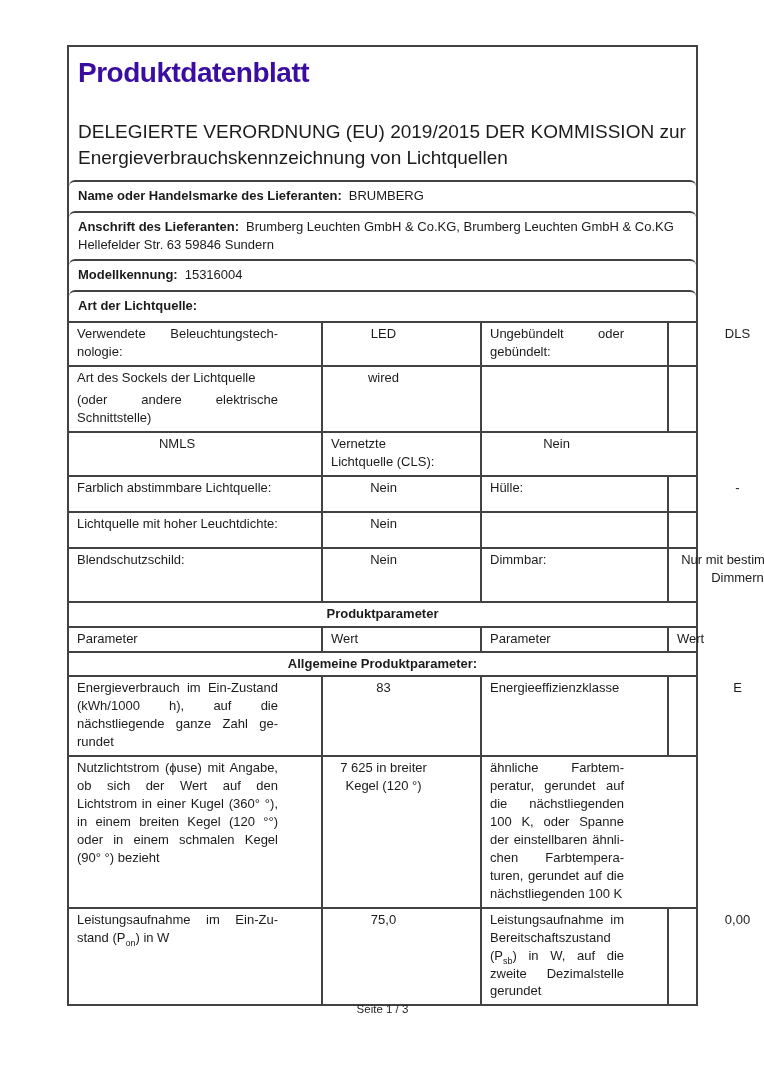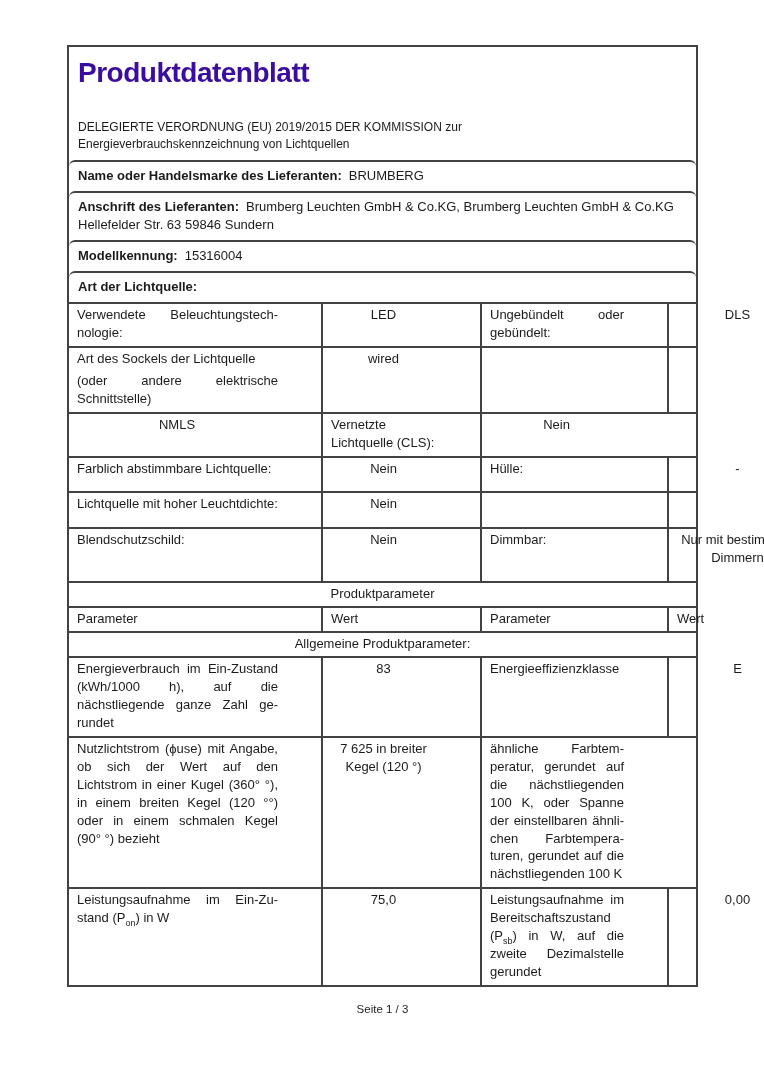--- a/index.html
+++ b/index.html
@@ -26,21 +26,21 @@
   .hdr-box { padding: 8px 9px 8px; }
   .doc-title {
     font-size: 28px;
     font-weight: bold;
     color: var(--accent);
     line-height: 1.15;
     margin: 2px 0 8px;
     letter-spacing: -0.5px;
   }
   .regulation {
-    font-size: 12px;
+    font-size: 19px;
     line-height: 1.38;
     white-space: pre-line;
     margin-top: 30px;
   }
 
   .info-row { padding: 5px 9px 6px; font-size: 13px; line-height: 1.38; border-radius: 6px; }
   .info-row .lbl { font-weight: bold; }
   .info-row .val { margin-left: 7px; }
 
   .row4 {
@@ -56,21 +56,21 @@
     text-align: justify;
   }
   .cell-v {
     padding: 2px 3px 14px;
     text-align: center;
   }
   .para2 { margin-top: 4px; }
 
   .band {
     text-align: center;
-    font-weight: normal;
+    font-weight: bold;
     font-size: 13px;
     line-height: 1.38;
     padding: 2px 0 3px;
   }
   .hdr4 > div { padding: 2px 7px 3px 8px; text-align: left; }
 
   sub { font-size: 9px; line-height: 0; }
 
   .page-footer {
     position: absolute;

